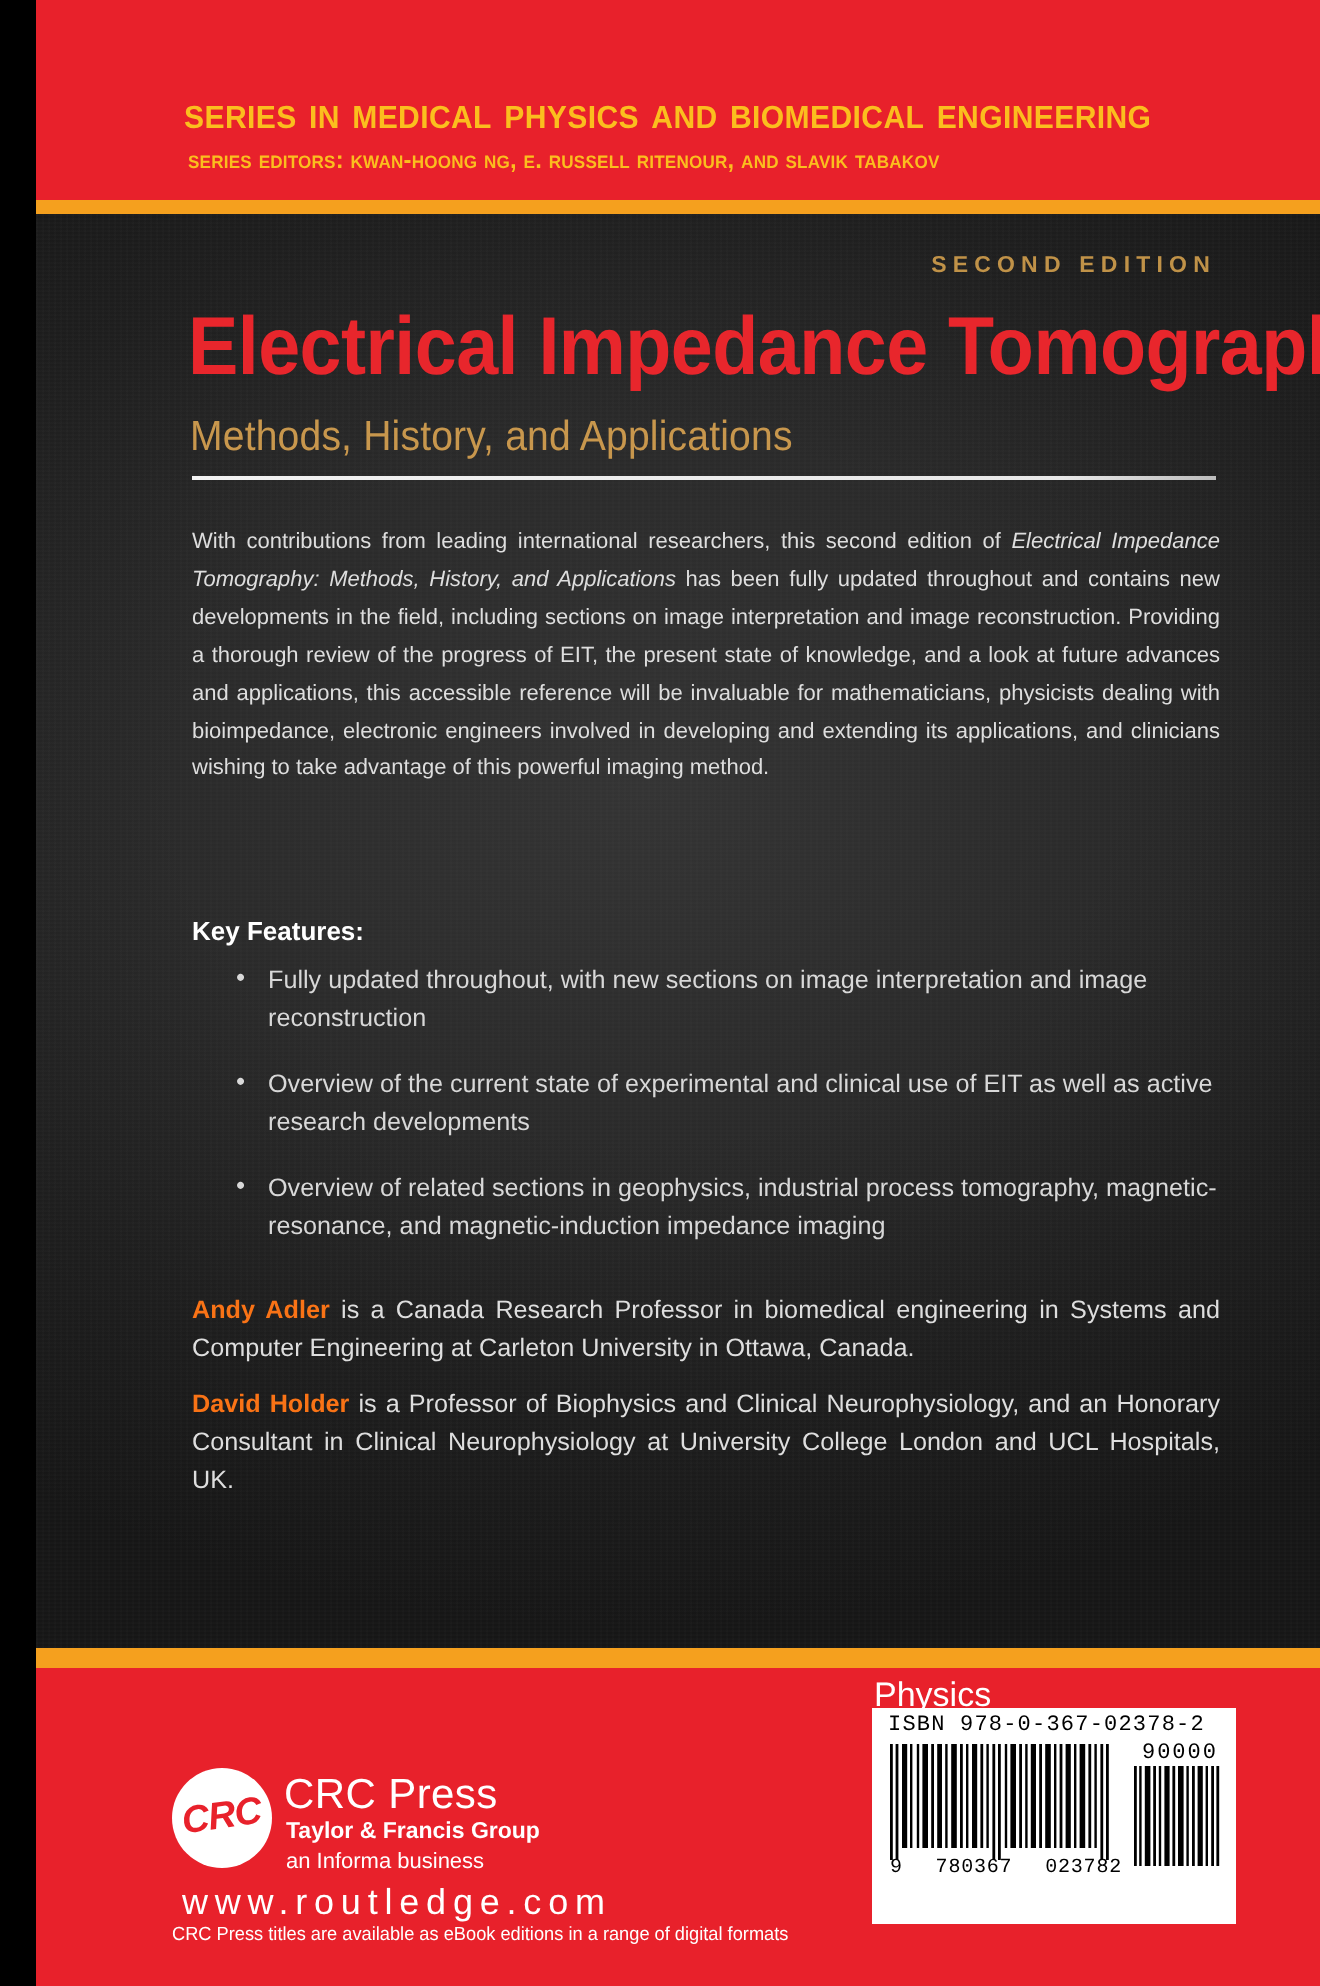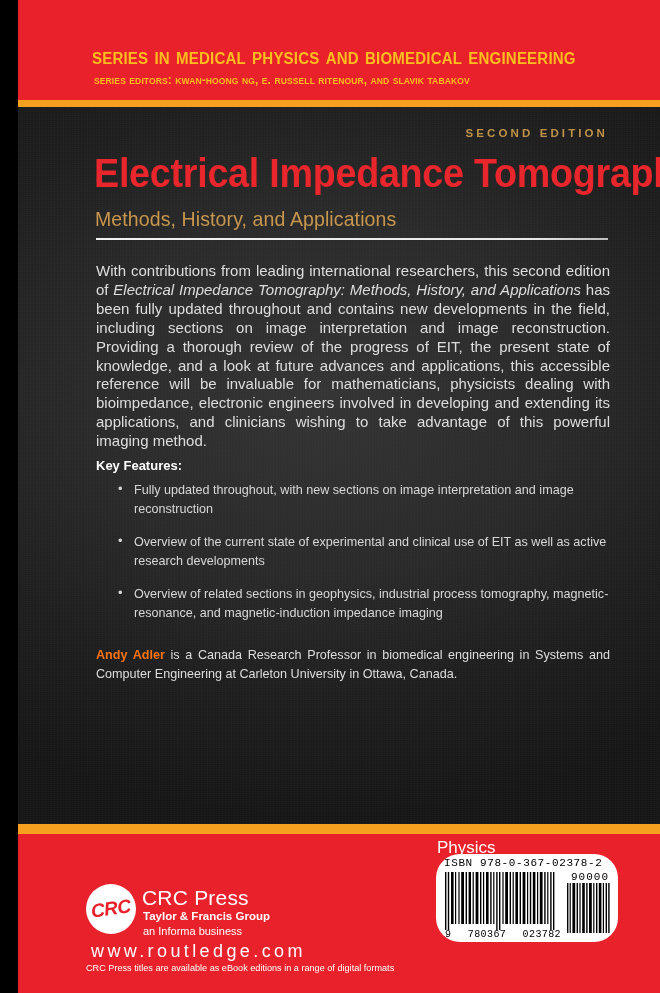--- a/index.html
+++ b/index.html
@@ -132,21 +132,21 @@
     background: linear-gradient(to right, #f2f2f2, #e8e8e8 85%, #bdbdbd);
   }
 
   
   .blurb {
     position: absolute;
     left: 78px;
     top: 262px;
     width: 514px;
     color: #DEDEDE;
-    font-size: 15px;
+    font-size: 11px;
     line-height: 18.9px;
     text-align: justify;
   }
   .blurb i { font-style: italic; }
 
   .key-features {
     position: absolute;
     left: 78px;
     top: 458px;
     color: #FFFFFF;
@@ -215,25 +215,24 @@
     color: #FFFFFF;
     font-size: 17px;
   }
 
   
   .barcode-box {
     position: absolute;
     left: 418px;
     top: 854px;
     width: 182px;
-    height: 88px;
+    height: 108px;
     background: #FFFFFF;
     box-sizing: border-box;
     padding: 3px 6px 3px 8px;
-    border-radius: 24px;
   }
   .isbn-text {
     font-family: "Liberation Mono", "DejaVu Sans Mono", monospace;
     font-size: 11px;
     color: #000;
     letter-spacing: 0.6px;
     line-height: 13px;
     white-space: nowrap;
   }
   .supp-text {
@@ -364,20 +363,23 @@
   <ul class="bullets">
     <li>Fully updated throughout, with new sections on image interpretation and image reconstruction</li>
     <li>Overview of the current state of experimental and clinical use of EIT as well as active research developments</li>
     <li>Overview of related sections in geophysics, industrial process tomography, magnetic-resonance, and magnetic-induction impedance imaging</li>
   </ul>
 
   <div class="bio bio-1">
     <b>Andy Adler</b><span> is a Canada Research Professor in biomedical engineering in Systems and Computer Engineering at Carleton University in Ottawa, Canada.</span>
   </div>
 
+  <div class="bio bio-2">
+    <b>David Holder</b><span> is a Professor of Biophysics and Clinical Neurophysiology, and an Honorary Consultant in Clinical Neurophysiology at University College London and UCL Hospitals, UK.</span>
+  </div>
 
   <div class="stripe-bottom"></div>
   <div class="bottom-band"></div>
 
   <div class="subject">Physics</div>
 
   <div class="barcode-box">
     <div class="isbn-text">ISBN 978-0-367-02378-2</div>
     <div class="supp-text">90000</div>
     <svg class="bars-main" viewBox="0 0 112 58" preserveAspectRatio="none">

